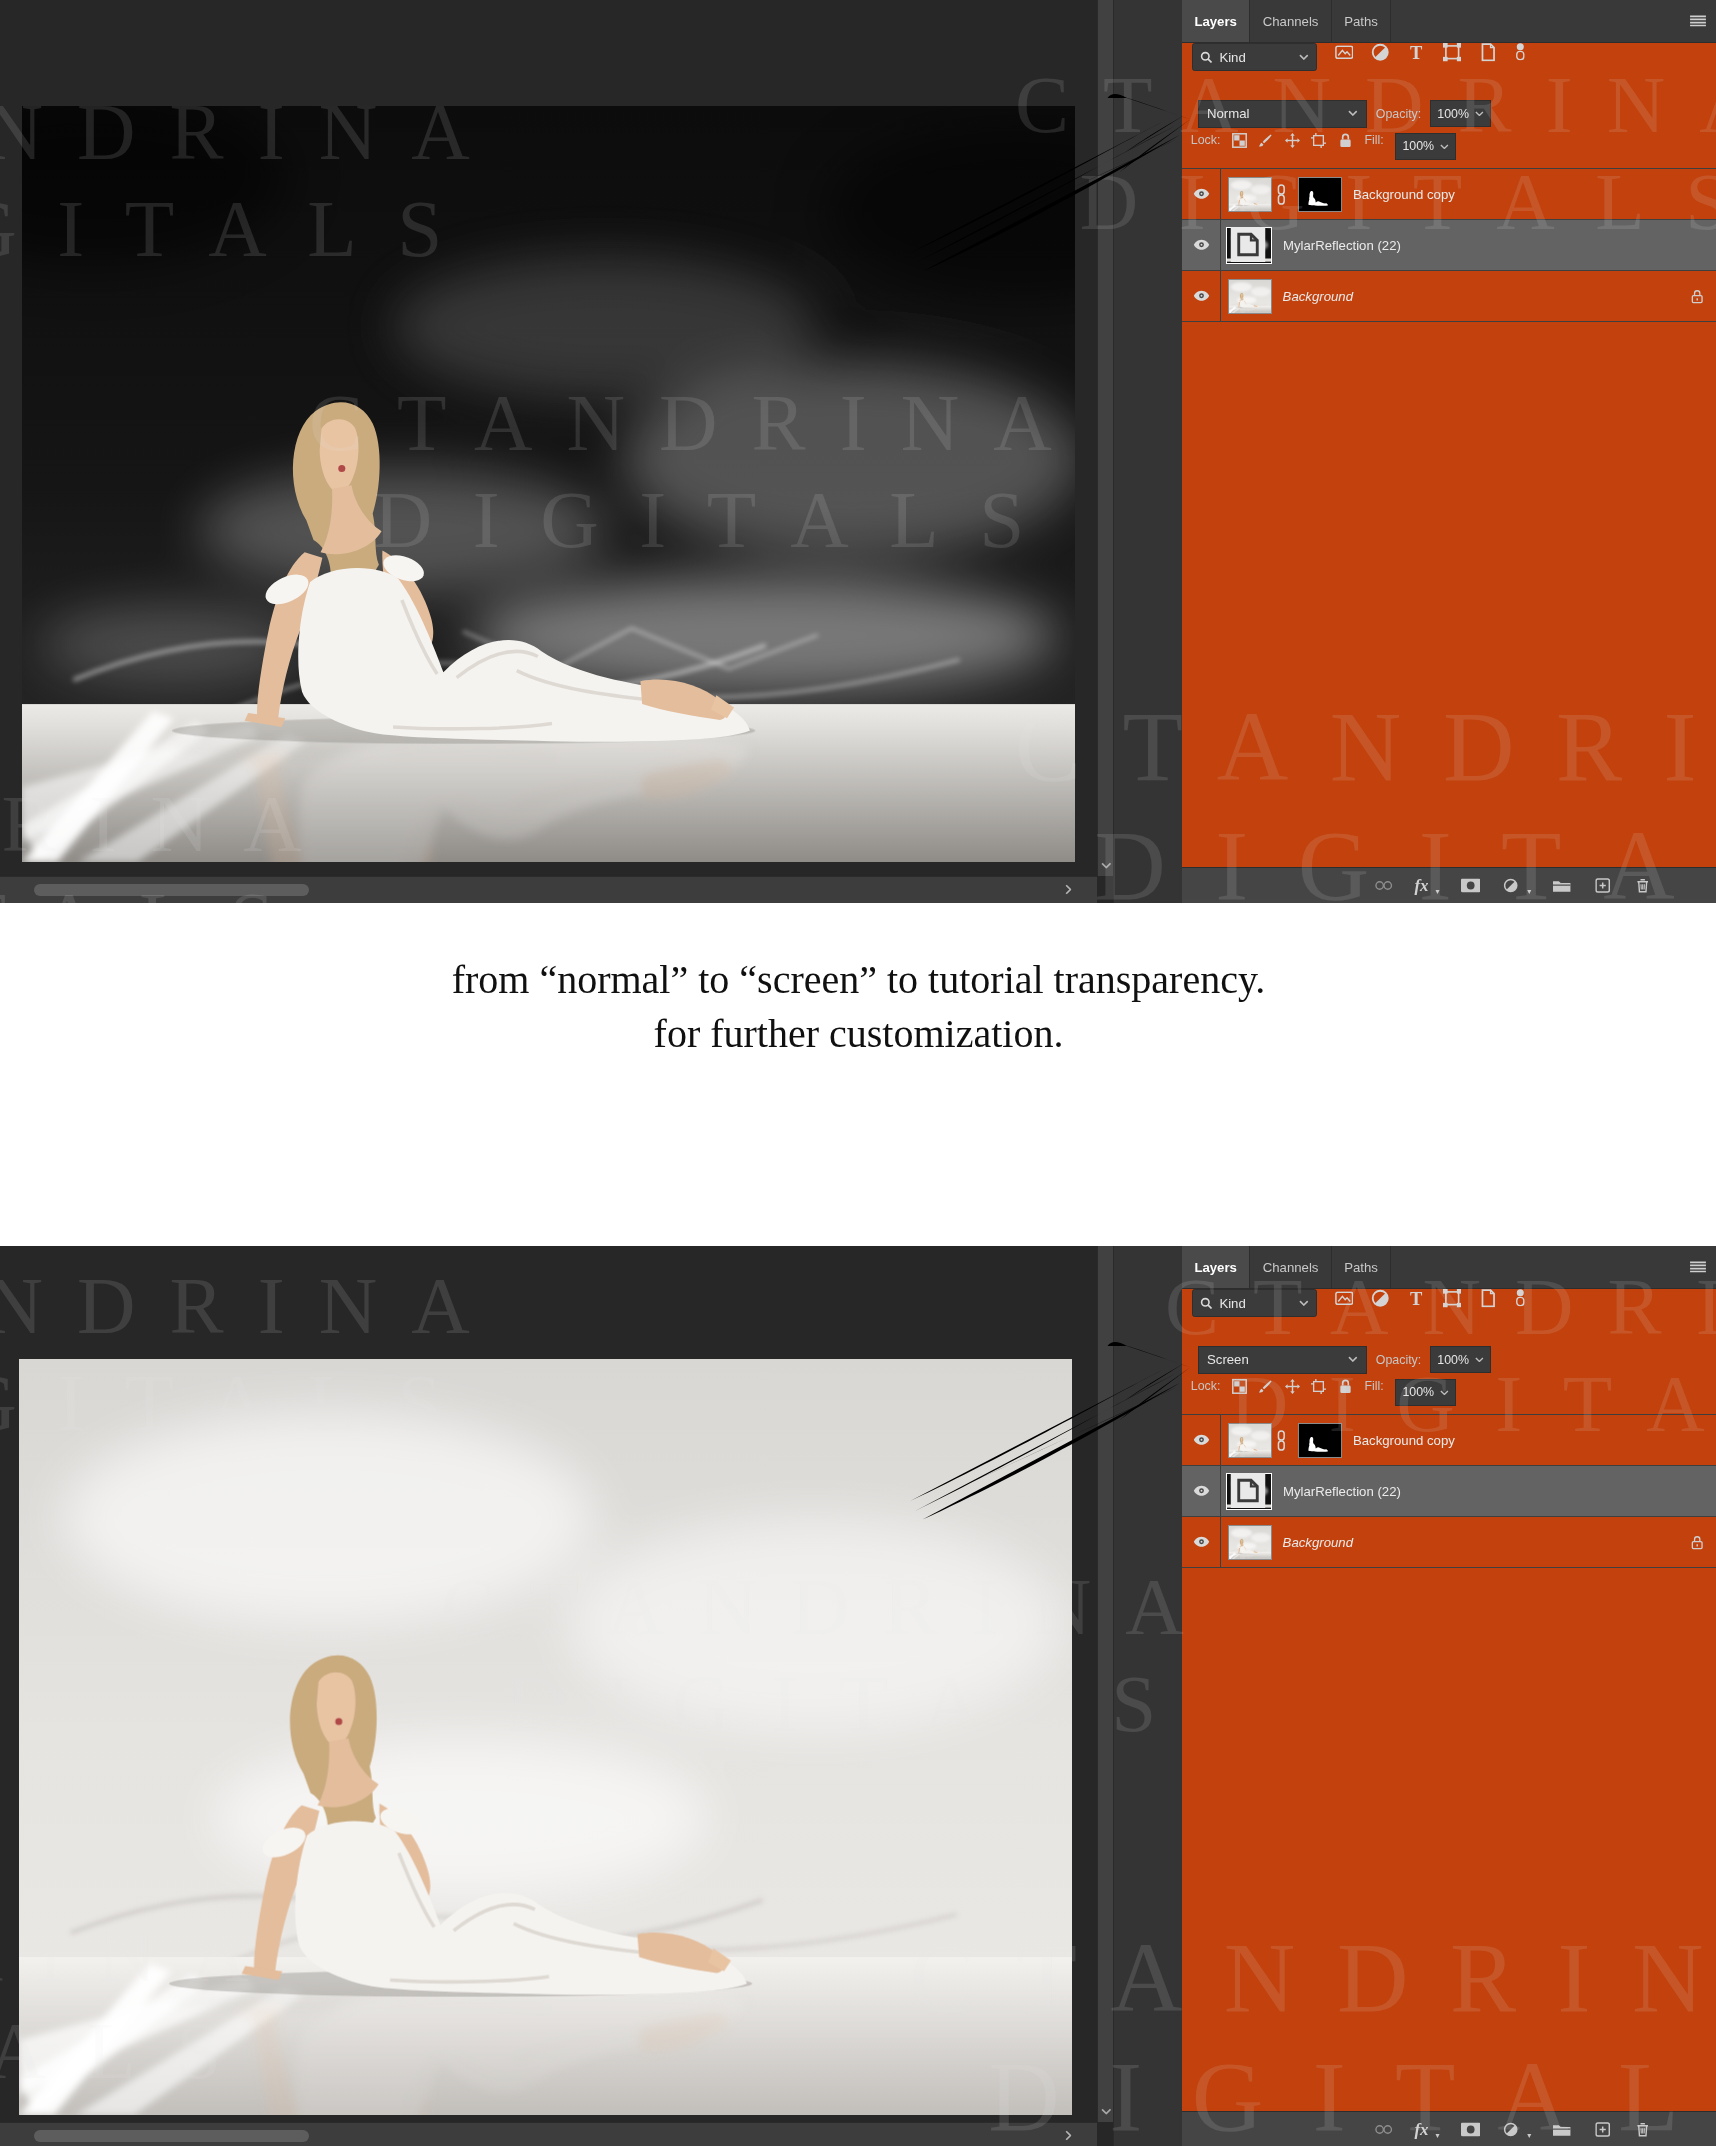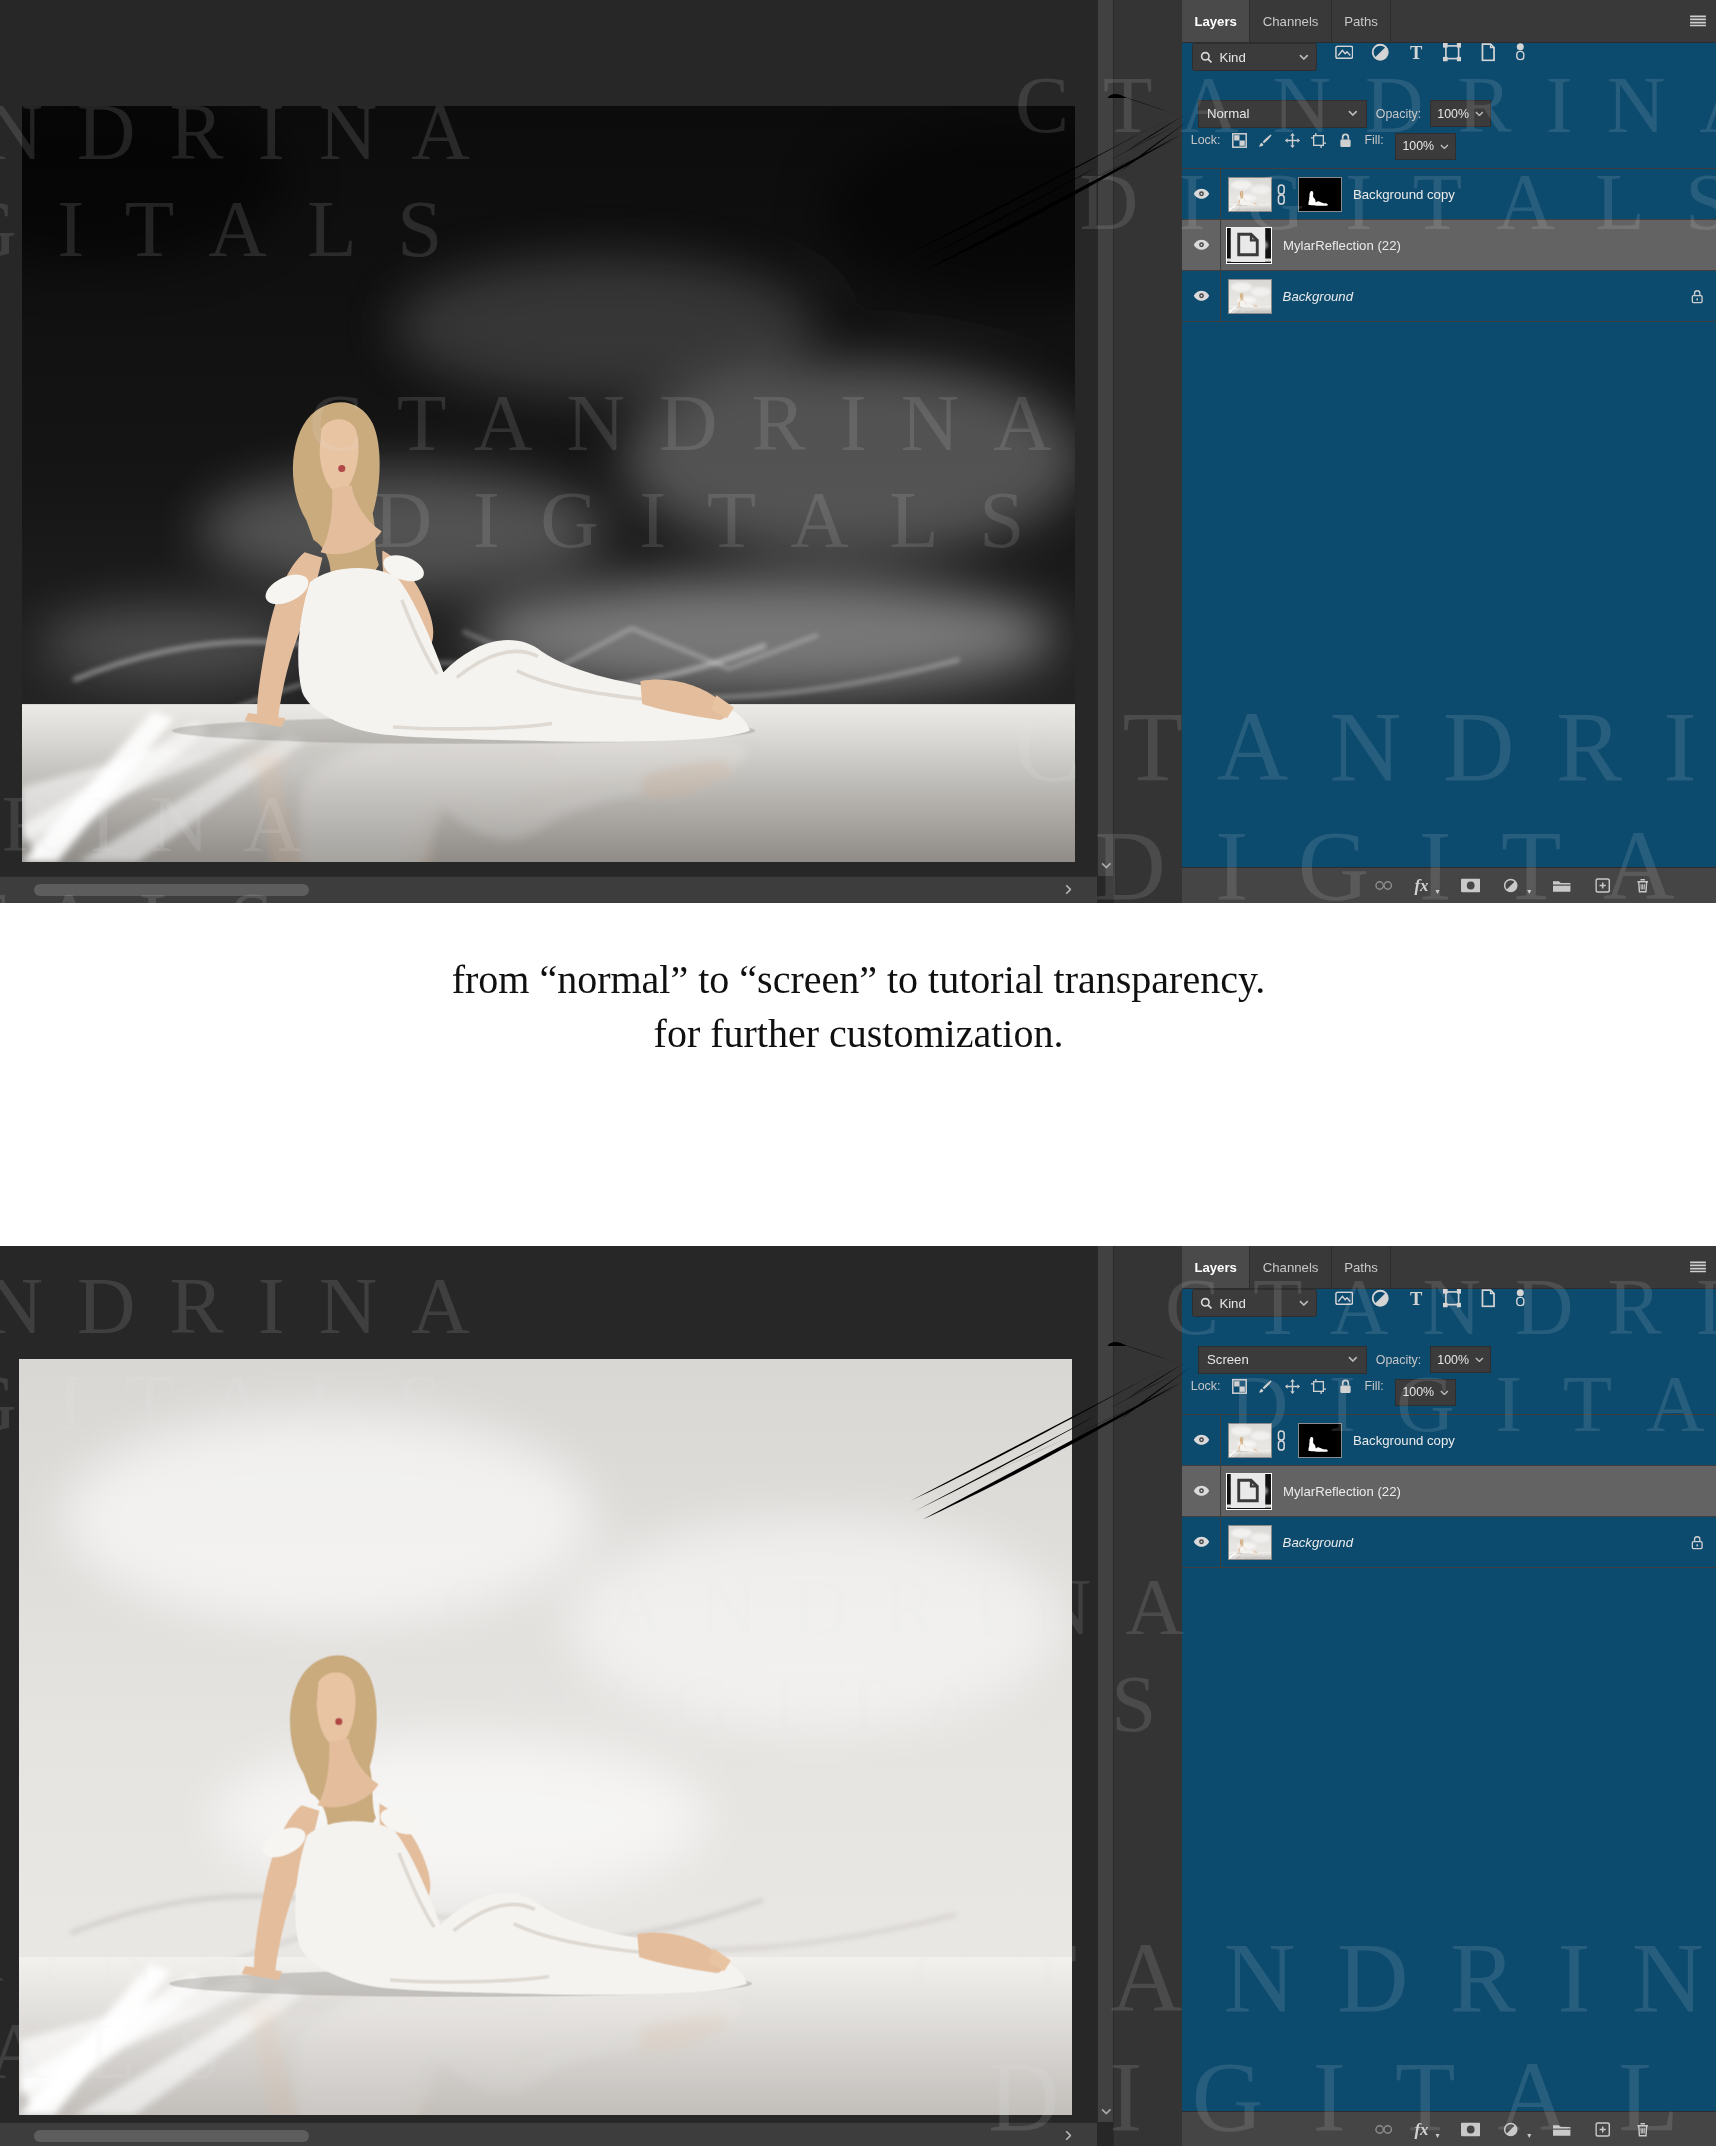--- a/index.html
+++ b/index.html
@@ -23,21 +23,21 @@
   .statusbar{position:absolute;left:0;top:876px;width:1097px;height:26.5px;
              background:#3d3d3d;border-top:0.9px solid #2b2b2b;}
   .hthumb{position:absolute;left:34px;top:7px;width:275px;height:11.5px;background:#5d5d5d;border-radius:6.2px;}
   .schev{position:absolute;left:1063px;top:8.8px;width:10.6px;height:7px;color:#b5b5b5;transform:rotate(-90deg);}
 
   .dock{position:absolute;left:1113px;top:0;width:69px;height:100%;
         background:#343434;border-left:0.9px solid #2a2a2a;}
 
   
   .panel{position:absolute;left:1182px;top:0;width:535px;height:100%;
-         background:#0c4a6e;color:#e6e6e6;font-size:13.2px;}
+         background:#c2410c;color:#e6e6e6;font-size:13.2px;}
   .tabbar{height:42px;background:#393939;display:flex;border-bottom:0.9px solid #2d2d2d;}
   .tab{padding:0 12.4px;display:flex;align-items:center;color:#c9c9c9;border-right:0.9px solid #2d2d2d;}
   .tab.active{background:#4a4a4a;color:#ffffff;font-weight:bold;}
   .menuicon{margin-left:auto;margin-right:10.6px;align-self:center;width:16px;height:11.5px;color:#cfcfcf;}
 
   .filterrow{height:51px;display:flex;align-items:flex-start;padding:0 10px;gap:17.6px;}
   .kindbox{width:125px;height:28px;background:#3b3b3b;border:0.9px solid #2e2e2e;border-radius:2.6px;
            display:flex;align-items:center;padding:0 7px;gap:7px;box-sizing:border-box;}
   .kindbox .chev{margin-left:auto;width:9.7px;height:6.2px;color:#bdbdbd;}
   .sic{width:12.4px;height:12.4px;color:#dadada;}

